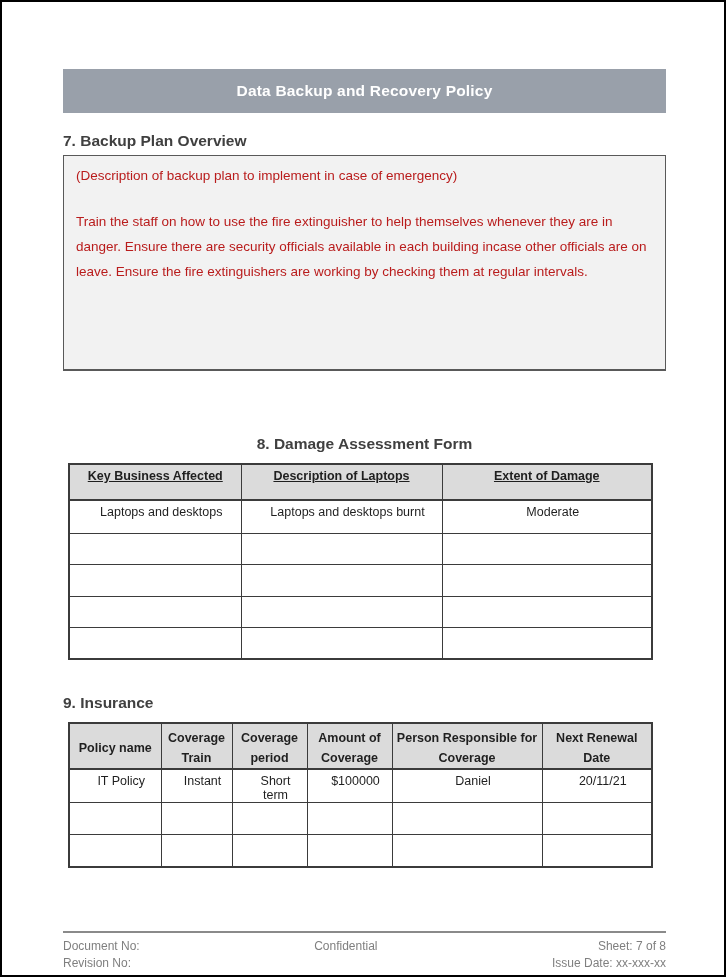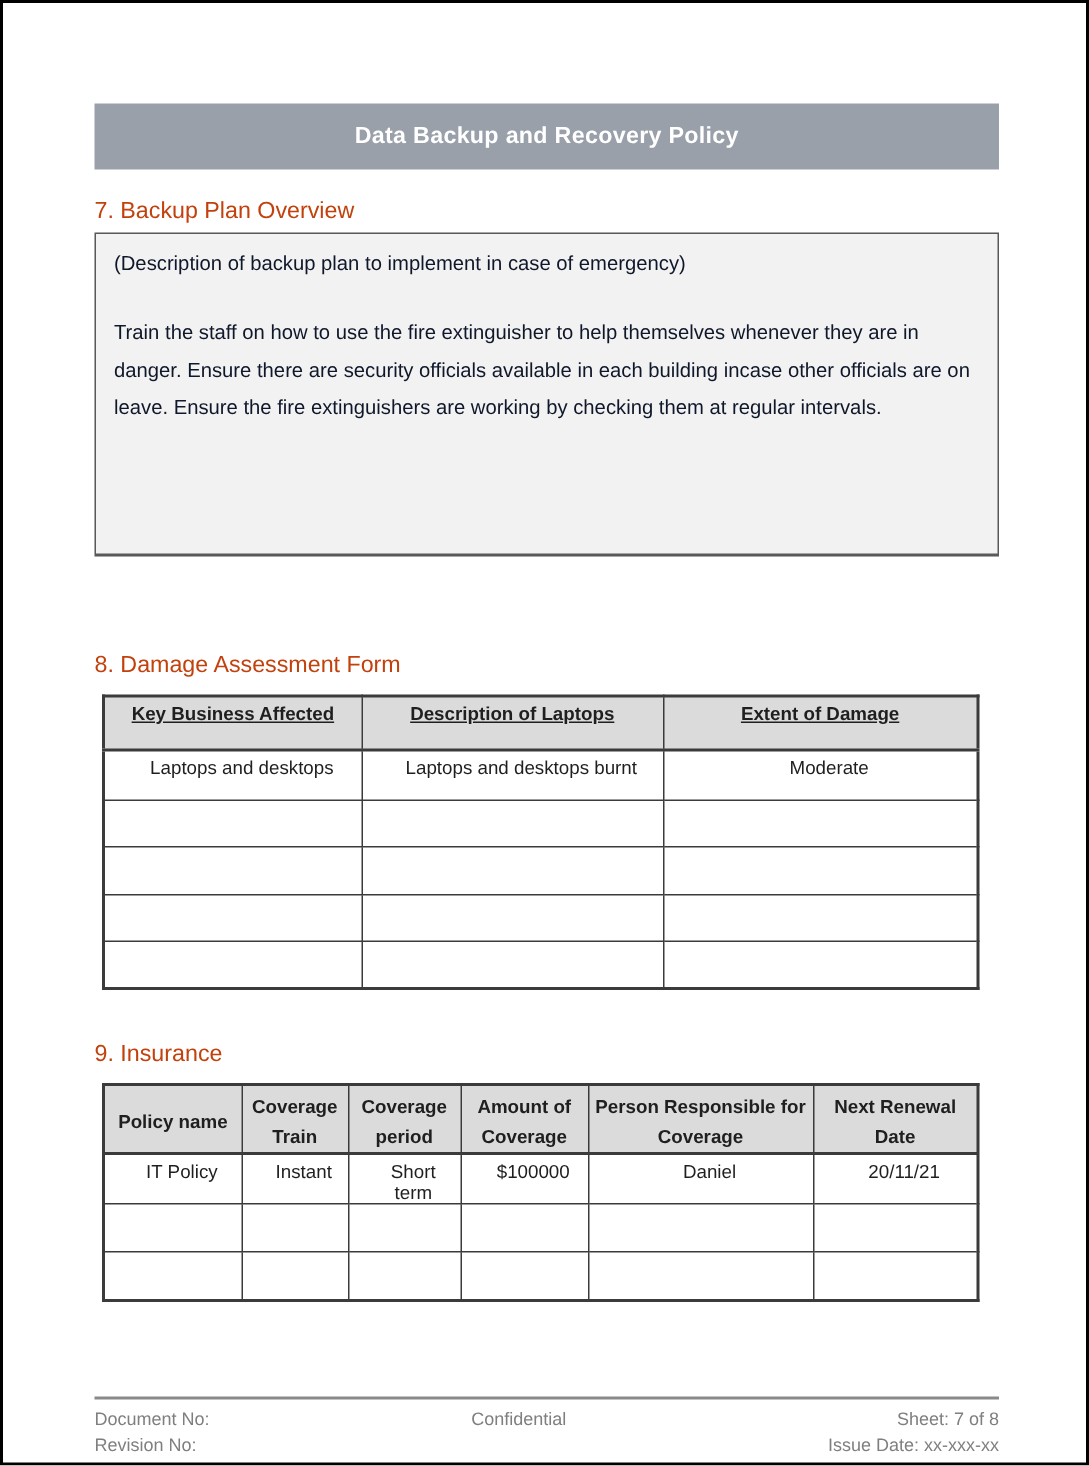--- a/index.html
+++ b/index.html
@@ -33,39 +33,39 @@
   .titlebar .title-text {
     color: #ffffff;
     font-size: 15.5px;
     font-weight: bold;
     letter-spacing: 0.2px;
   }
 
   
   .section-heading {
     font-size: 15.5px;
-    font-weight: normal;
-    color: #c2410c;
+    font-weight: bold;
+    color: #404040;
     line-height: 18px;
   }
   .heading-7 { margin: 19px 0 5px 0; }
-  .heading-8 { margin: 64px 0 10px 0; }
+  .heading-8 { margin: 64px 0 10px 0; text-align: center; }
   .heading-9 { margin: 34px 0 10px 0; }
 
   
   .desc-box {
     width: 603px;
     height: 216px;
     background: var(--box_bg, #F2F2F2);
     border: 1px solid #595959;
     border-bottom-width: 2px;
     padding: 7px 12px 0 12px;
     font-size: 13.5px;
     line-height: 25px;
-    color: #0f172a;
+    color: #b91c1c;
   }
   .desc-box .desc-body { margin-top: 21px; }
 
   
   table.doc-table {
     border-collapse: collapse;
     table-layout: fixed;
     width: 583px;
     margin-left: 5px;
     font-size: 12.5px;

